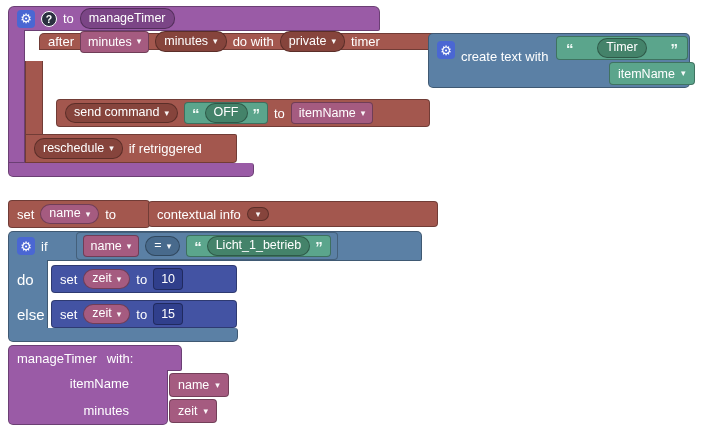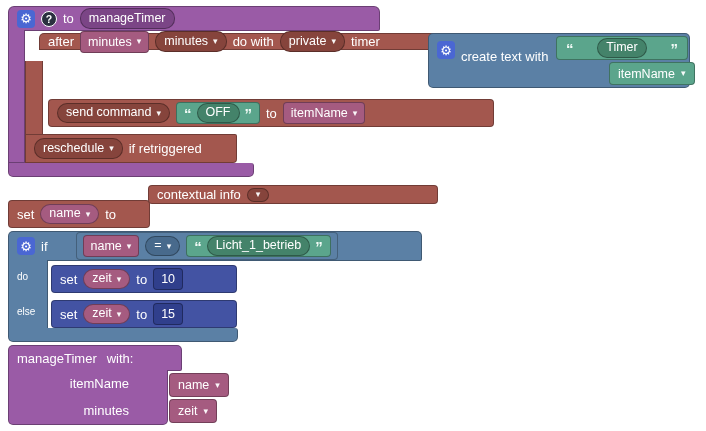--- a/index.html
+++ b/index.html
@@ -29,21 +29,21 @@
         color:#fff;display:inline-flex;align-items:center;justify-content:center;
         font-size:10.5px;font-weight:bold;flex:0 0 auto}
   .bg-purple{background:var(--purple)} .bg-purple-dark{background:var(--purple-dark)}
   .bg-brick{background:var(--brick)}   .bg-brick-dark{background:var(--brick-dark)}
   .bg-teal{background:var(--teal)}     .bg-teal-dark{background:var(--teal-dark)}
   .bg-blue{background:var(--blue)}     .bg-blue-dark{background:var(--blue-dark)}
   .bg-navy{background:var(--navy)}     .bg-navy-dark{background:var(--navy-dark)}
   .bg-pink{background:var(--pink)}
   .cond{display:inline-flex;align-items:center;gap:6px;background:var(--blue);
         border:1px solid rgba(0,0,0,.25);border-radius:4px;padding:2px 6px;margin-left:22px}
-  .spine-label{position:absolute;left:8px;color:#fff;font-size:10px}
+  .spine-label{position:absolute;left:8px;color:#fff;font-size:15px}
   .call-body{display:flex;flex-direction:column;justify-content:space-around;align-items:flex-end;
         padding-right:38px;color:#fff;font-size:13px}
   .ct-label{margin-top:8px}
 </style>
 </head>
 <body>
 
 <div class="canvas">
 
   <div class="block bg-purple" style="left:8px;top:6px;width:372px;height:25px;border-radius:6px 6px 2px 0">
@@ -74,21 +74,21 @@
   </div>
   <div class="part bg-brick" style="left:25px;top:61px;width:18px;height:74px;border-top:none"></div>
   <div class="block bg-brick" style="left:25px;top:134px;width:212px;height:29px;border-radius:0 2px 4px 0">
     <span class="pill bg-brick-dark">
       <span>reschedule</span>
       <span class="arr">▾</span>
     </span>
     <span>if retriggered</span>
   </div>
 
-  <div class="block bg-brick" style="left:48px;top:99px;width:446px;height:28px">
+  <div class="block bg-brick" style="left:56px;top:99px;width:374px;height:28px">
     <span class="pill bg-brick-dark">
       <span>send command</span>
       <span class="arr">▾</span>
     </span>
     <span class="block-mini bg-teal">
       <span class="q">“</span>
       <span class="pill bg-teal-dark">OFF</span>
       <span class="q">”</span>
     </span>
     <span>to</span>
@@ -113,21 +113,21 @@
   </div>
 
   <div class="block bg-brick" style="left:8px;top:200px;width:142px;height:28px">
     <span>set</span>
     <span class="pill bg-pink">
       <span>name</span>
       <span class="arr">▾</span>
     </span>
     <span>to</span>
   </div>
-  <div class="block bg-brick" style="left:148px;top:185px;width:290px;height:19px">
+  <div class="block bg-brick" style="left:148px;top:201px;width:290px;height:26px">
     <span>contextual info</span>
     <span class="pill bg-brick-dark">
       <span class="arr">▾</span>
     </span>
   </div>
 
   <div class="block bg-blue" style="left:8px;top:231px;width:414px;height:30px;border-radius:5px 5px 2px 0">
     <span class="icon-gear">⚙</span>
     <span>if</span>
     <span class="cond">

